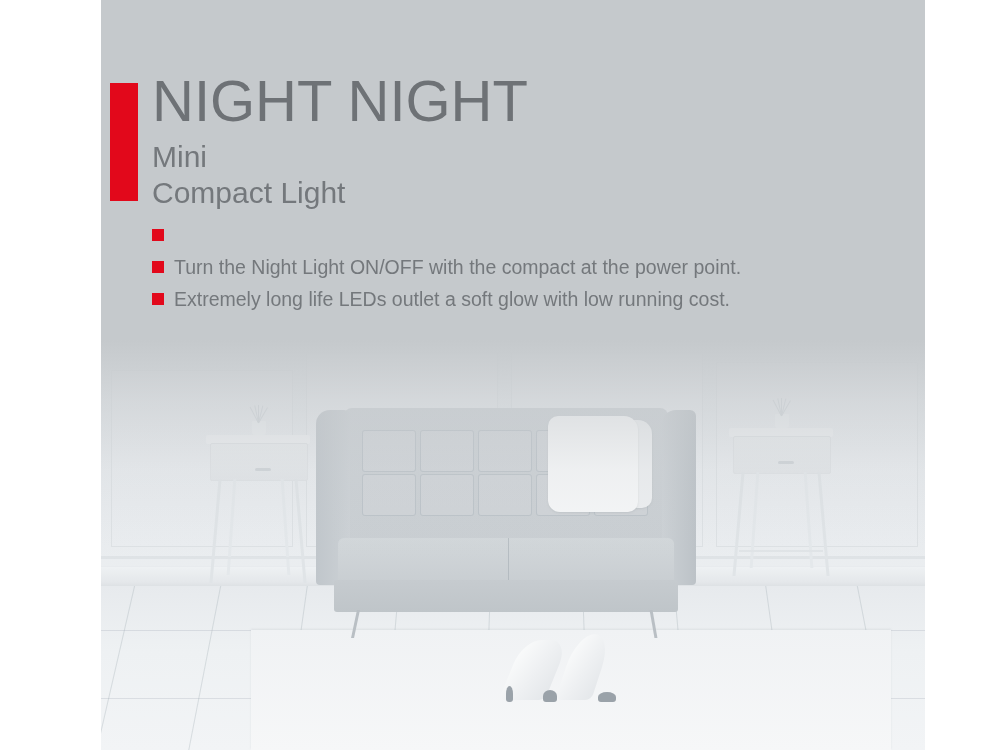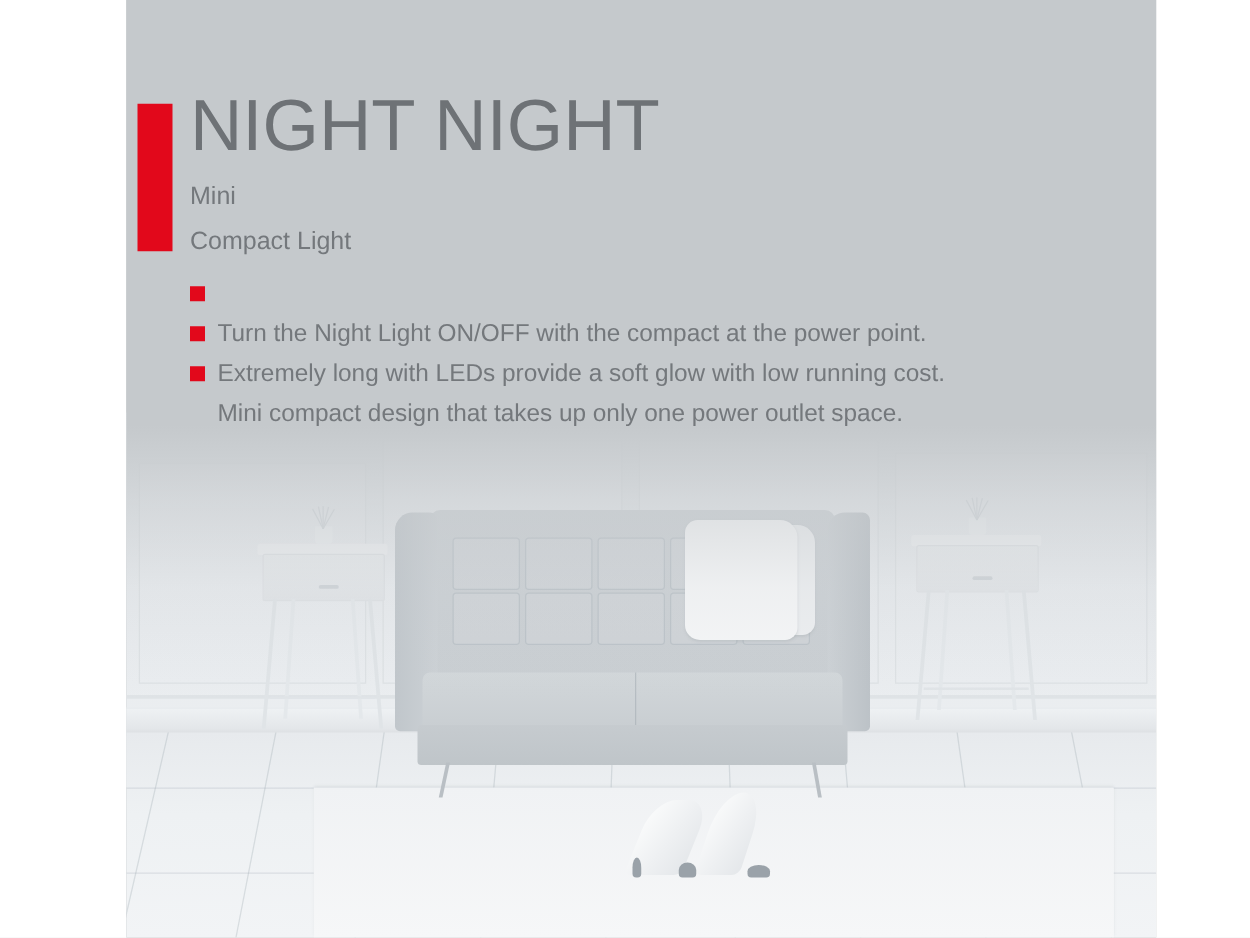--- a/index.html
+++ b/index.html
@@ -283,21 +283,21 @@
     line-height: 58px;
     font-weight: 400;
     letter-spacing: 0px;
     white-space: nowrap;
     z-index: 60;
   }
   .subline {
     position: absolute;
     left: 51px;
     color: #74787c;
-    font-size: 20px;
+    font-size: 30px;
     line-height: 32px;
     font-weight: 400;
     white-space: nowrap;
     z-index: 60;
   }
   .sub-1 { top: 141px; }
   .sub-2 { top: 177px; }
 
   .bullets {
     position: absolute;
@@ -443,22 +443,21 @@
     <div class="bullets">
       <div class="bullet-row">
         <span class="bullet-sq"></span>
       </div>
       <div class="bullet-row">
         <span class="bullet-sq"></span>
         <span class="bullet-text">Turn the Night Light ON/OFF with the compact at the power point.</span>
       </div>
       <div class="bullet-row">
         <span class="bullet-sq"></span>
-        <span class="bullet-text">Extremely long with LEDs provide a soft glow with low running cost.</span>
+        <span class="bullet-text">Extremely long life LEDs outlet a soft glow with low running cost.</span>
       </div>
       <div class="bullet-row">
         <span class="bullet-sq blank"></span>
-        <span class="bullet-text">Mini compact design that takes up only one power outlet space.</span>
       </div>
     </div>
 
   </div>
 </div>
 
 </body></html>

